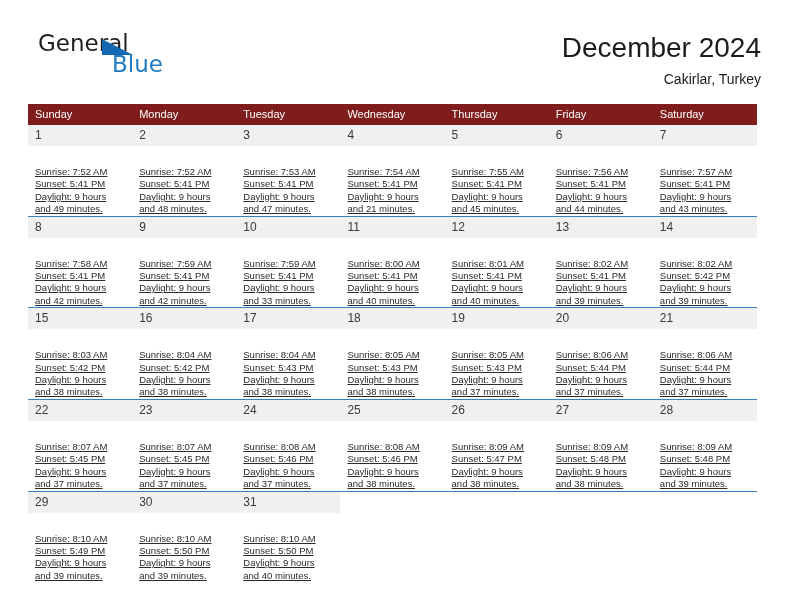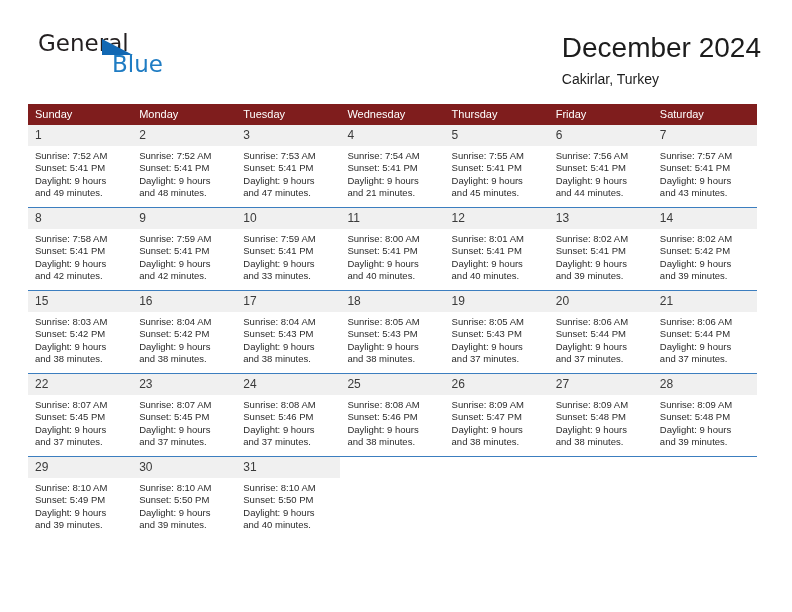--- a/index.html
+++ b/index.html
@@ -66,21 +66,21 @@
     position: absolute;
     left: 64px;
     top: 9px;
     width: 0;
     height: 0;
     border-left: 31px solid #1268b3;
     border-top: 16px solid transparent;
   }
 
   .title-block {
-    text-align: left;
+    text-align: right;
     flex: 0 0 auto;
     padding-top: 1px;
   }
   .cal-title {
     font-size: 28px;
     font-weight: 400;
     color: #1c1c1c;
     line-height: 34px;
     white-space: nowrap;
   }
@@ -129,24 +129,25 @@
     font-size: 12px;
     color: #3a3a3a;
     line-height: 14px;
     padding: 3px 0 4px 7px;
     height: 14px;
   }
   .daynum.empty {
     background: #ffffff;
   }
   .details {
-    padding: 4px 5px 0 7px;
+    padding: 20px 5px 0 7px;
     font-size: 9.5px;
     line-height: 12.4px;
     color: #2b2b2b;
+    text-decoration: underline;
   }
   .details div {
     white-space: nowrap;
   }
 </style>
 </head>
 <body>
 
 <div class="page">
 

